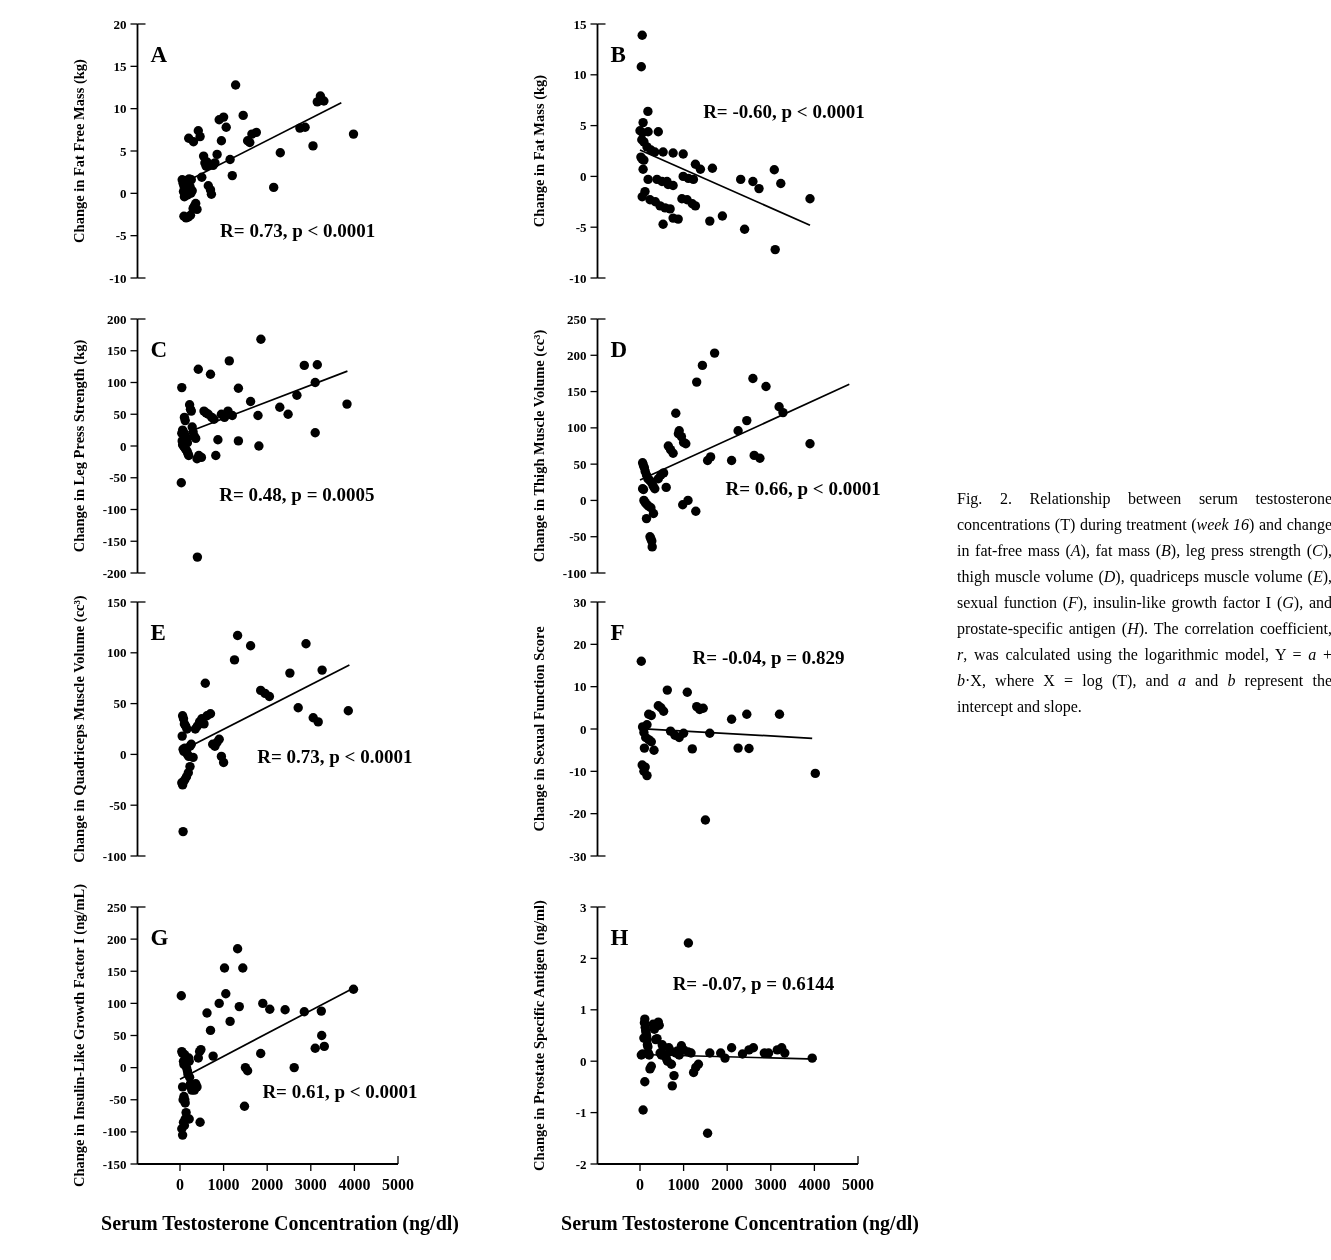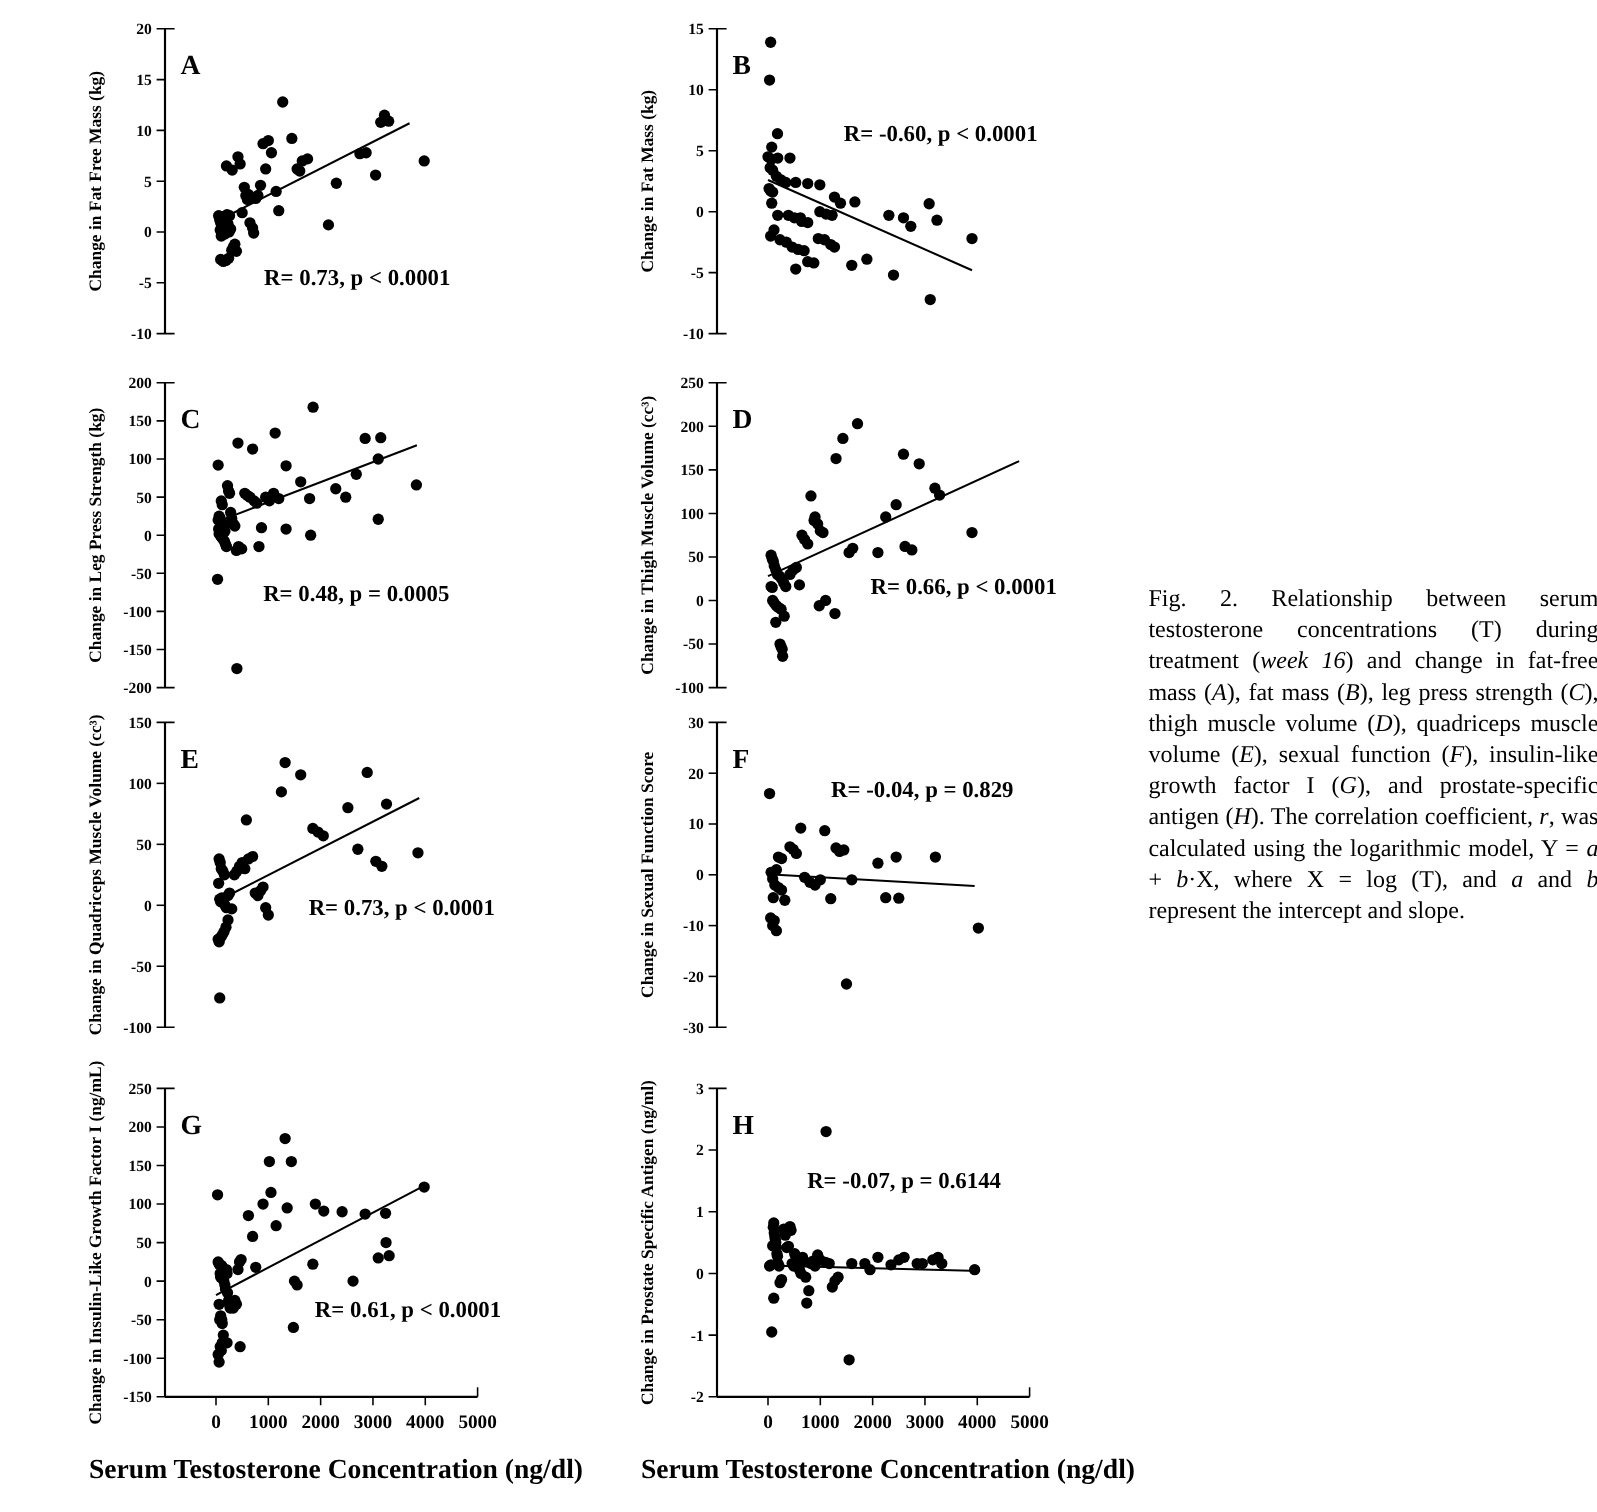--- a/index.html
+++ b/index.html
@@ -7,23 +7,23 @@
         font-family:"Liberation Serif", serif;color:#000;}
   .panel{position:absolute;width:440px;}
   svg{display:block;}
   svg text{fill:#000;font-family:"Liberation Serif", serif;}
   .ytick{font-size:13px;font-weight:bold;}
   .xtick{font-size:16px;font-weight:bold;}
   .ylab{font-size:14.5px;font-weight:bold;}
   .letter{font-size:23px;font-weight:bold;}
   .ann{font-size:19px;font-weight:bold;}
   .xaxis-label{position:absolute;width:440px;text-align:center;
-               font-size:23px;font-weight:bold;}
+               font-size:20px;font-weight:bold;}
   .caption{position:absolute;left:957px;top:486px;width:375px;
-           font-size:20px;line-height:26px;text-align:justify;}
+           font-size:16px;line-height:26px;text-align:justify;}
 </style>
 </head>
 <body>
 
 <div class="page">
   <div class="panel" style="left: 60px; top: 8px;">
       <svg width="440" height="295" viewBox="0 0 440 295">
         <g stroke="#000">
           <line x1="77.5" y1="16" x2="77.5" y2="270" stroke-width="1.8"></line>
           <line x1="77.5" y1="16" x2="85.5" y2="16" stroke-width="1.3"></line>

